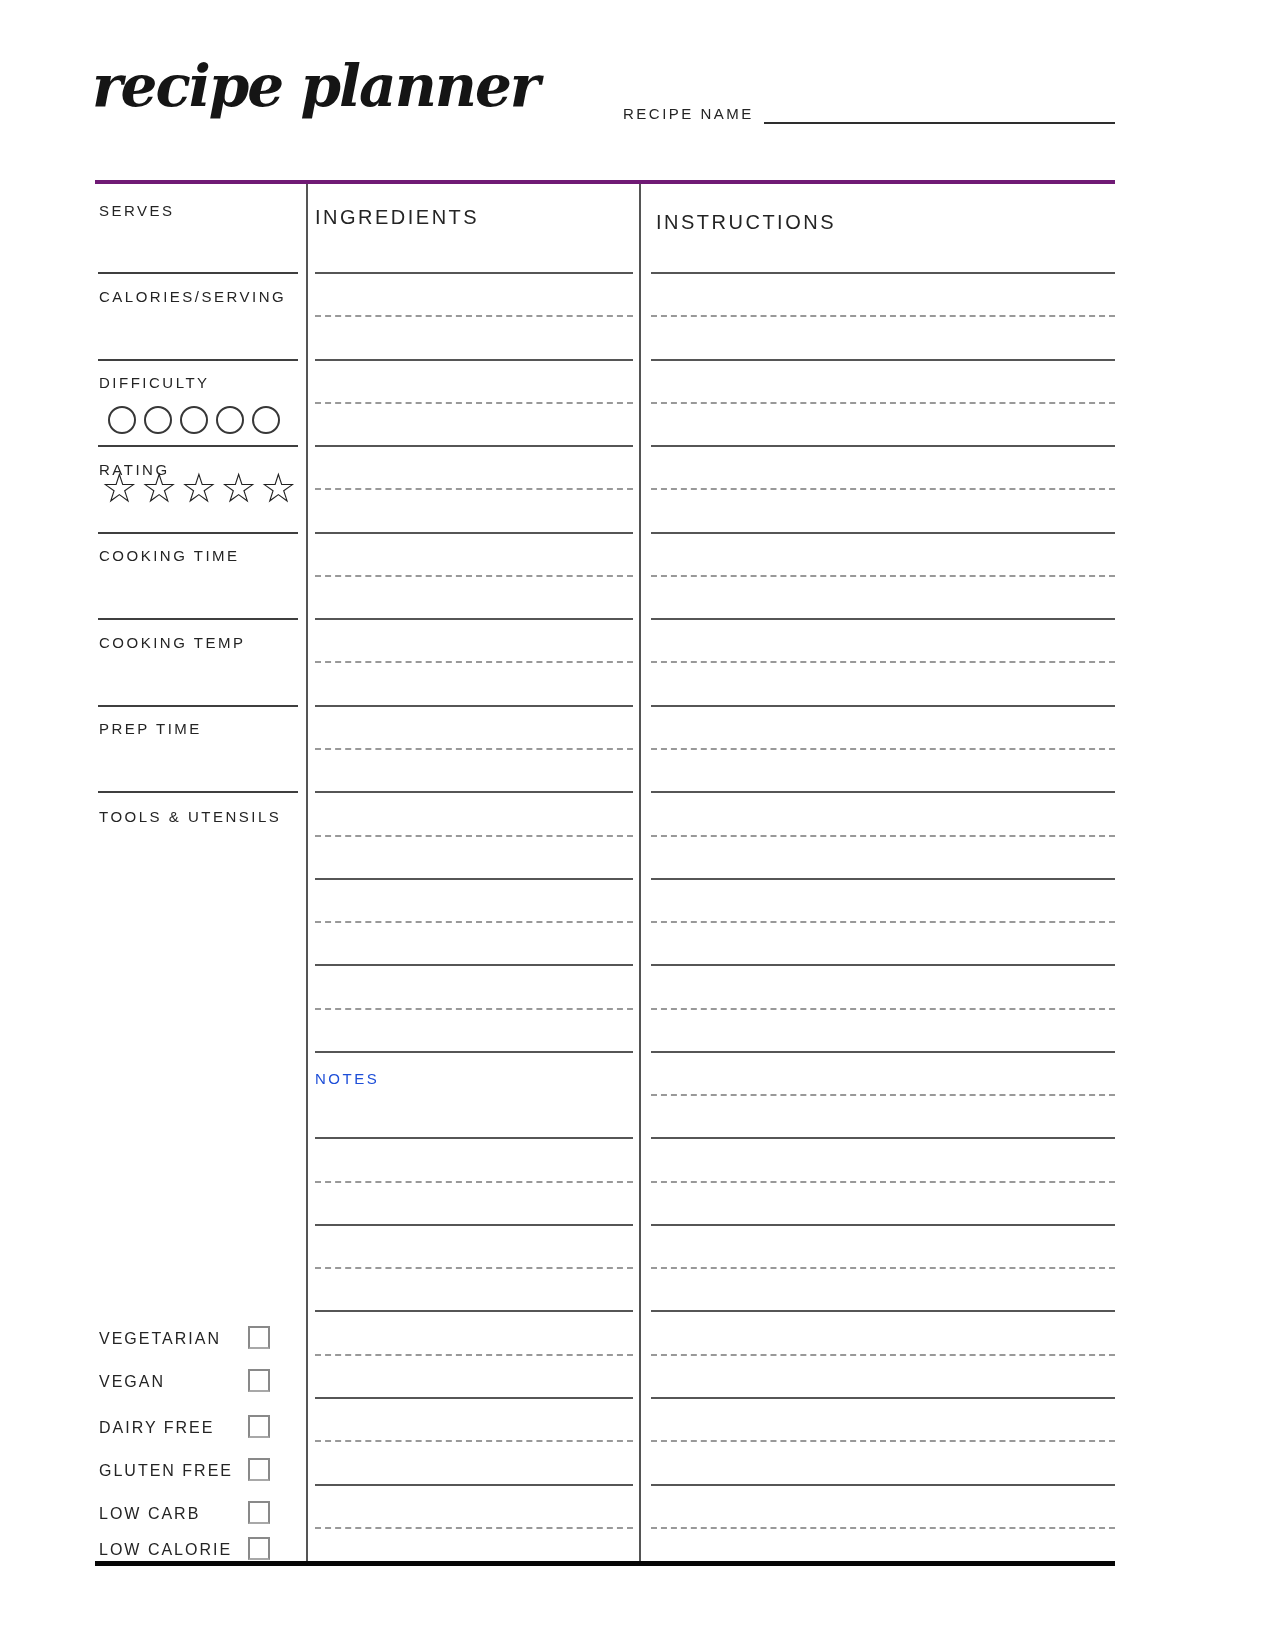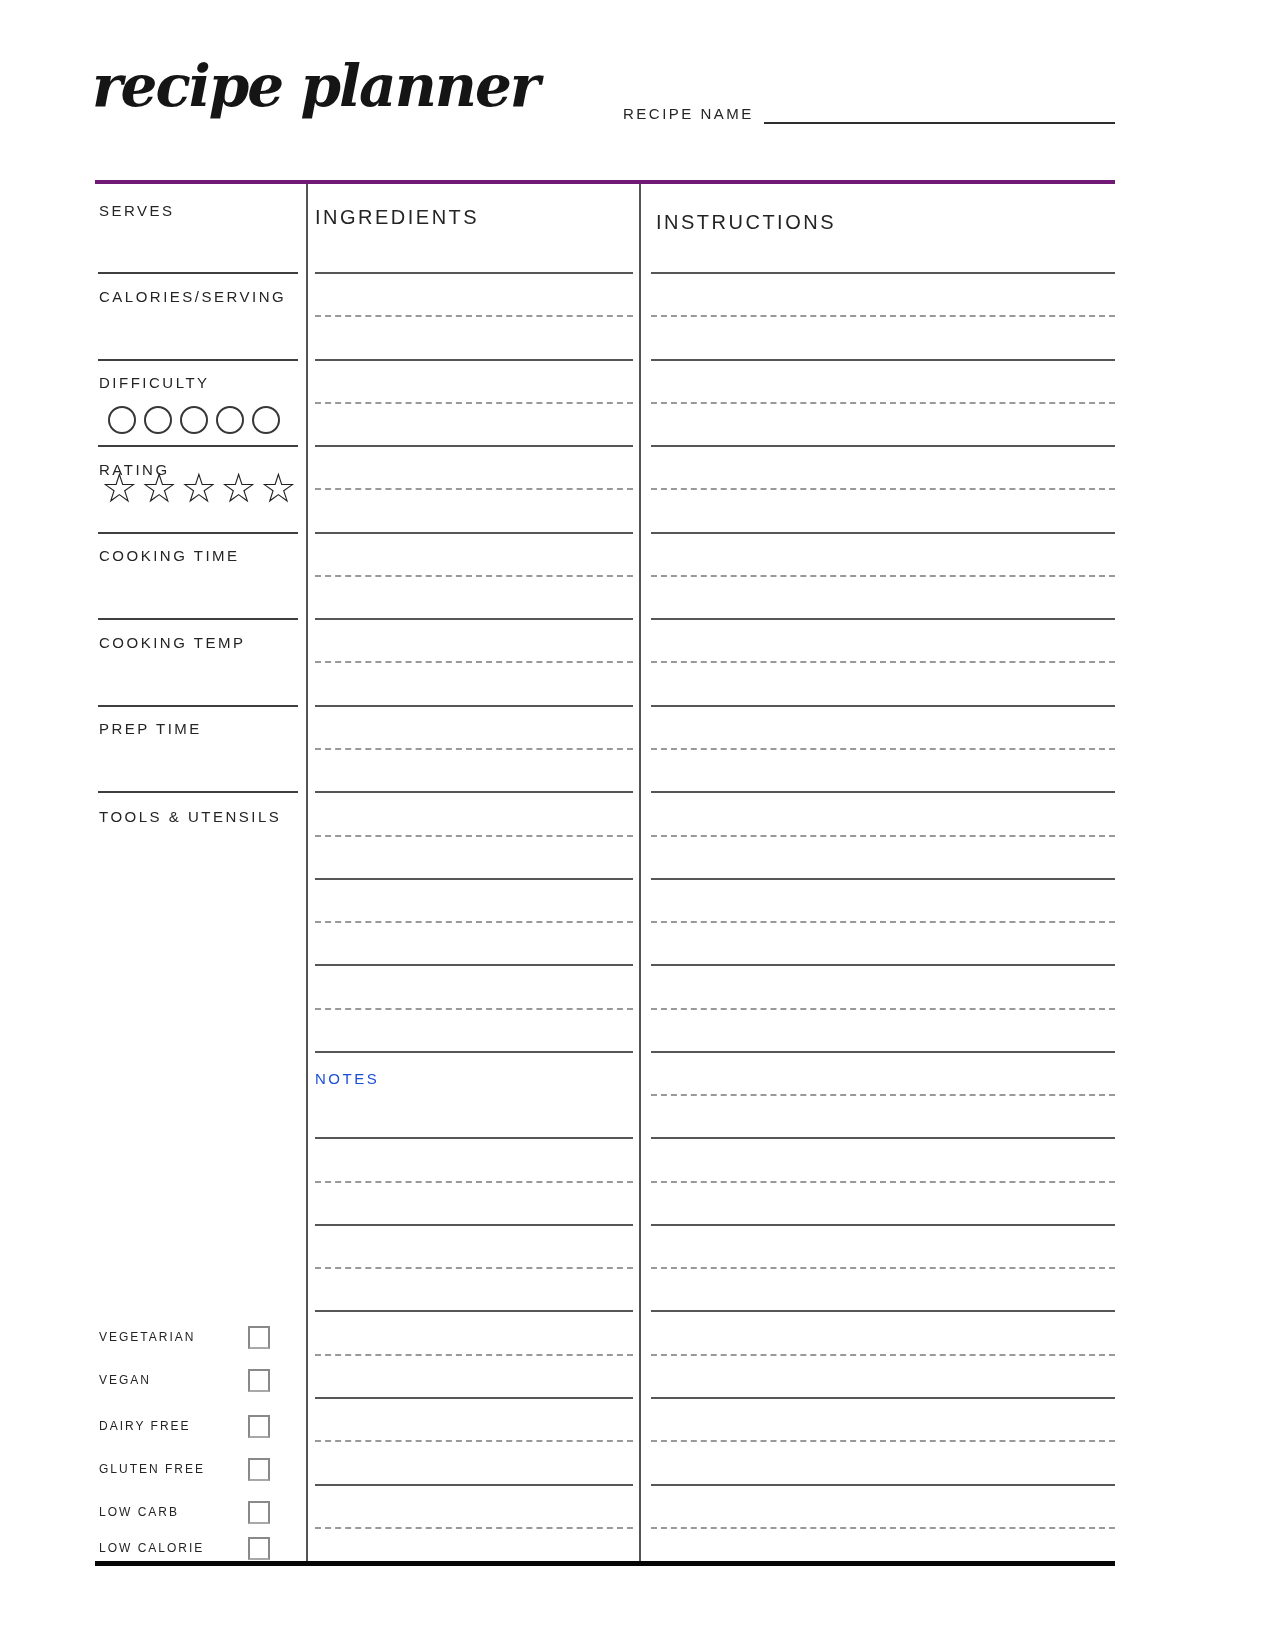--- a/index.html
+++ b/index.html
@@ -123,21 +123,21 @@
   .diet-row {
     position: absolute;
     left: 4px;
     width: 196px;
     height: 24px;
   }
   .diet-label {
     position: absolute;
     left: 0;
     top: 4px;
-    font-size: 12px;
+    font-size: 16px;
     letter-spacing: 2px;
     color: #242424;
     white-space: nowrap;
   }
   .diet-box {
     position: absolute;
     left: 149px;
     top: 0;
     width: 22px;
     height: 23px;

